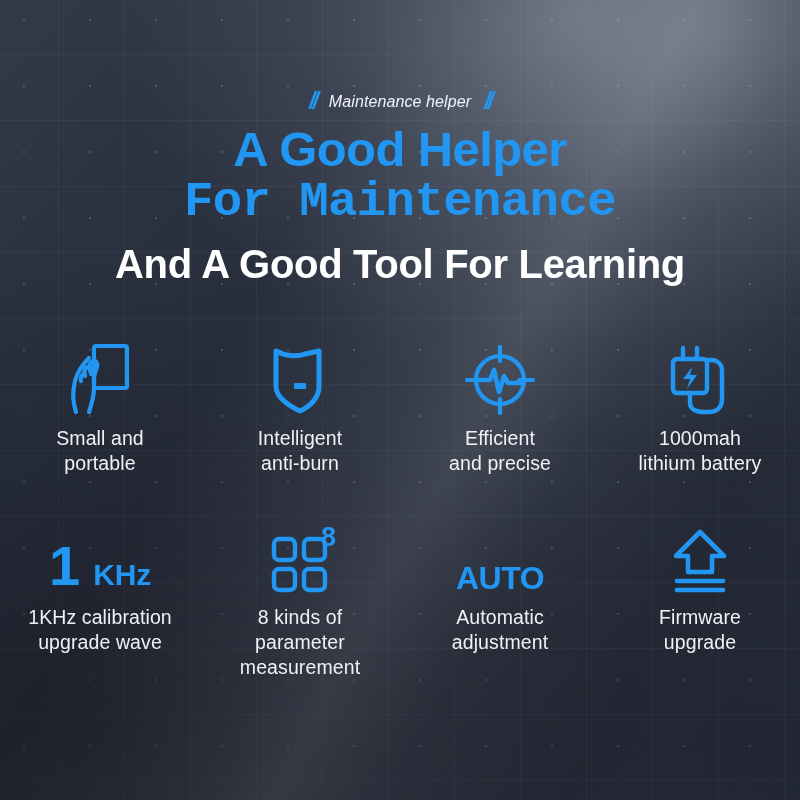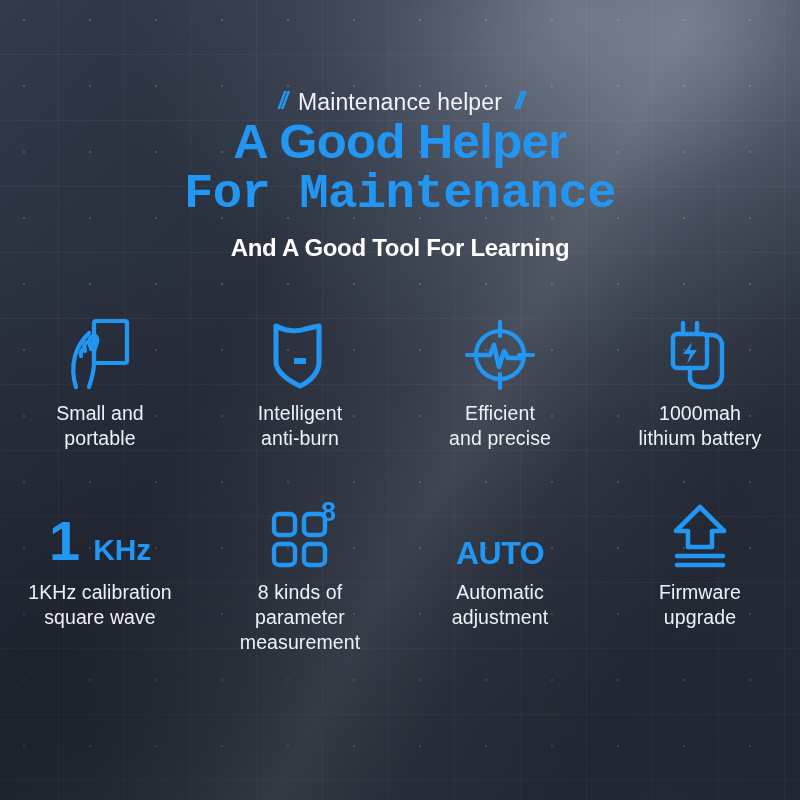--- a/index.html
+++ b/index.html
@@ -106,42 +106,43 @@
     color: #2196f3;
     font-size: 23px;
     font-weight: 700;
     font-style: italic;
     letter-spacing: -3px;
     line-height: 1;
     transform: translateY(-1px);
   }
   .eyebrow-text {
     color: #f0f3f7;
-    font-size: 23px;
+    font-size: 16px;
     font-weight: 400;
     letter-spacing: 0.1px;
     white-space: nowrap;
+    font-style: italic;
   }
 
   .headline {
     color: #2196f3;
     font-size: 49px;
     font-weight: 700;
     line-height: 1.05;
     text-align: center;
     letter-spacing: -0.6px;
     white-space: nowrap;
   }
-  .headline.l1 { margin-top: 0; }
+  .headline.l1 { margin-top: 8px; }
   .headline.l2 { margin-top: 2px; font-family: Liberation Mono, monospace; }
 
   .subheadline {
     margin-top: 13px;
     color: #ffffff;
-    font-size: 24px;
+    font-size: 40px;
     font-weight: 700;
     letter-spacing: -0.3px;
     text-align: center;
     white-space: nowrap;
   }
 
   
   .features {
     margin-top: 52px;
     width: 800px;
@@ -305,21 +306,21 @@
 
         <div class="feature">
           <div class="feature-icon">
             <div class="glyph glyph-1khz">
               <span class="big">1</span>
               <span class="small">KHz</span>
             </div>
           </div>
           <div class="feature-label">
             <div>1KHz calibration</div>
-            <div>square wave</div>
+            <div>upgrade wave</div>
           </div>
         </div>
 
         <div class="feature">
           <div class="feature-icon">
             <div class="icon-8grid">
               <svg width="58" height="58" viewBox="0 0 58 58" fill="none" stroke="#2196f3" stroke-width="4.4" stroke-linejoin="round">
                 <rect x="3" y="3" width="21" height="21" rx="5"></rect>
                 <rect x="33" y="3" width="21" height="21" rx="5"></rect>
                 <rect x="3" y="33" width="21" height="21" rx="5"></rect>

